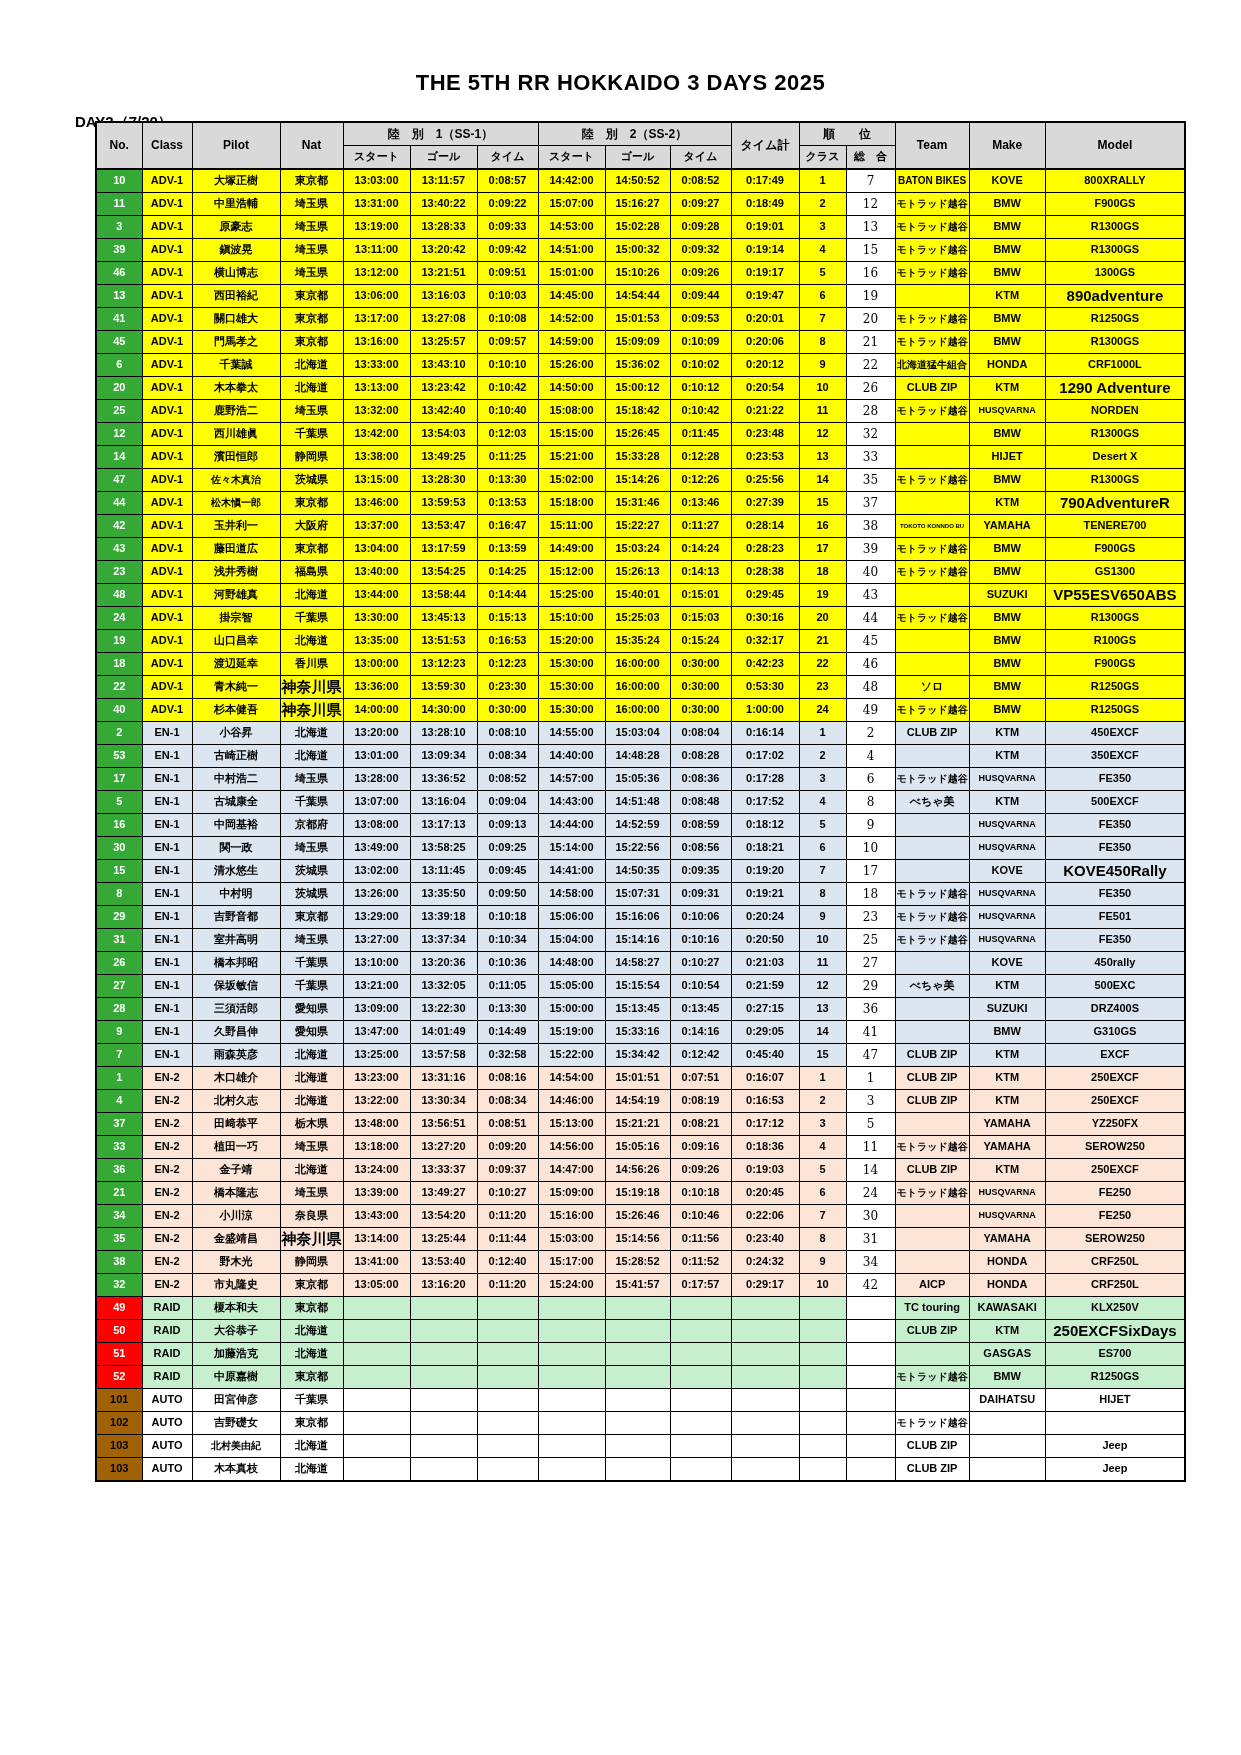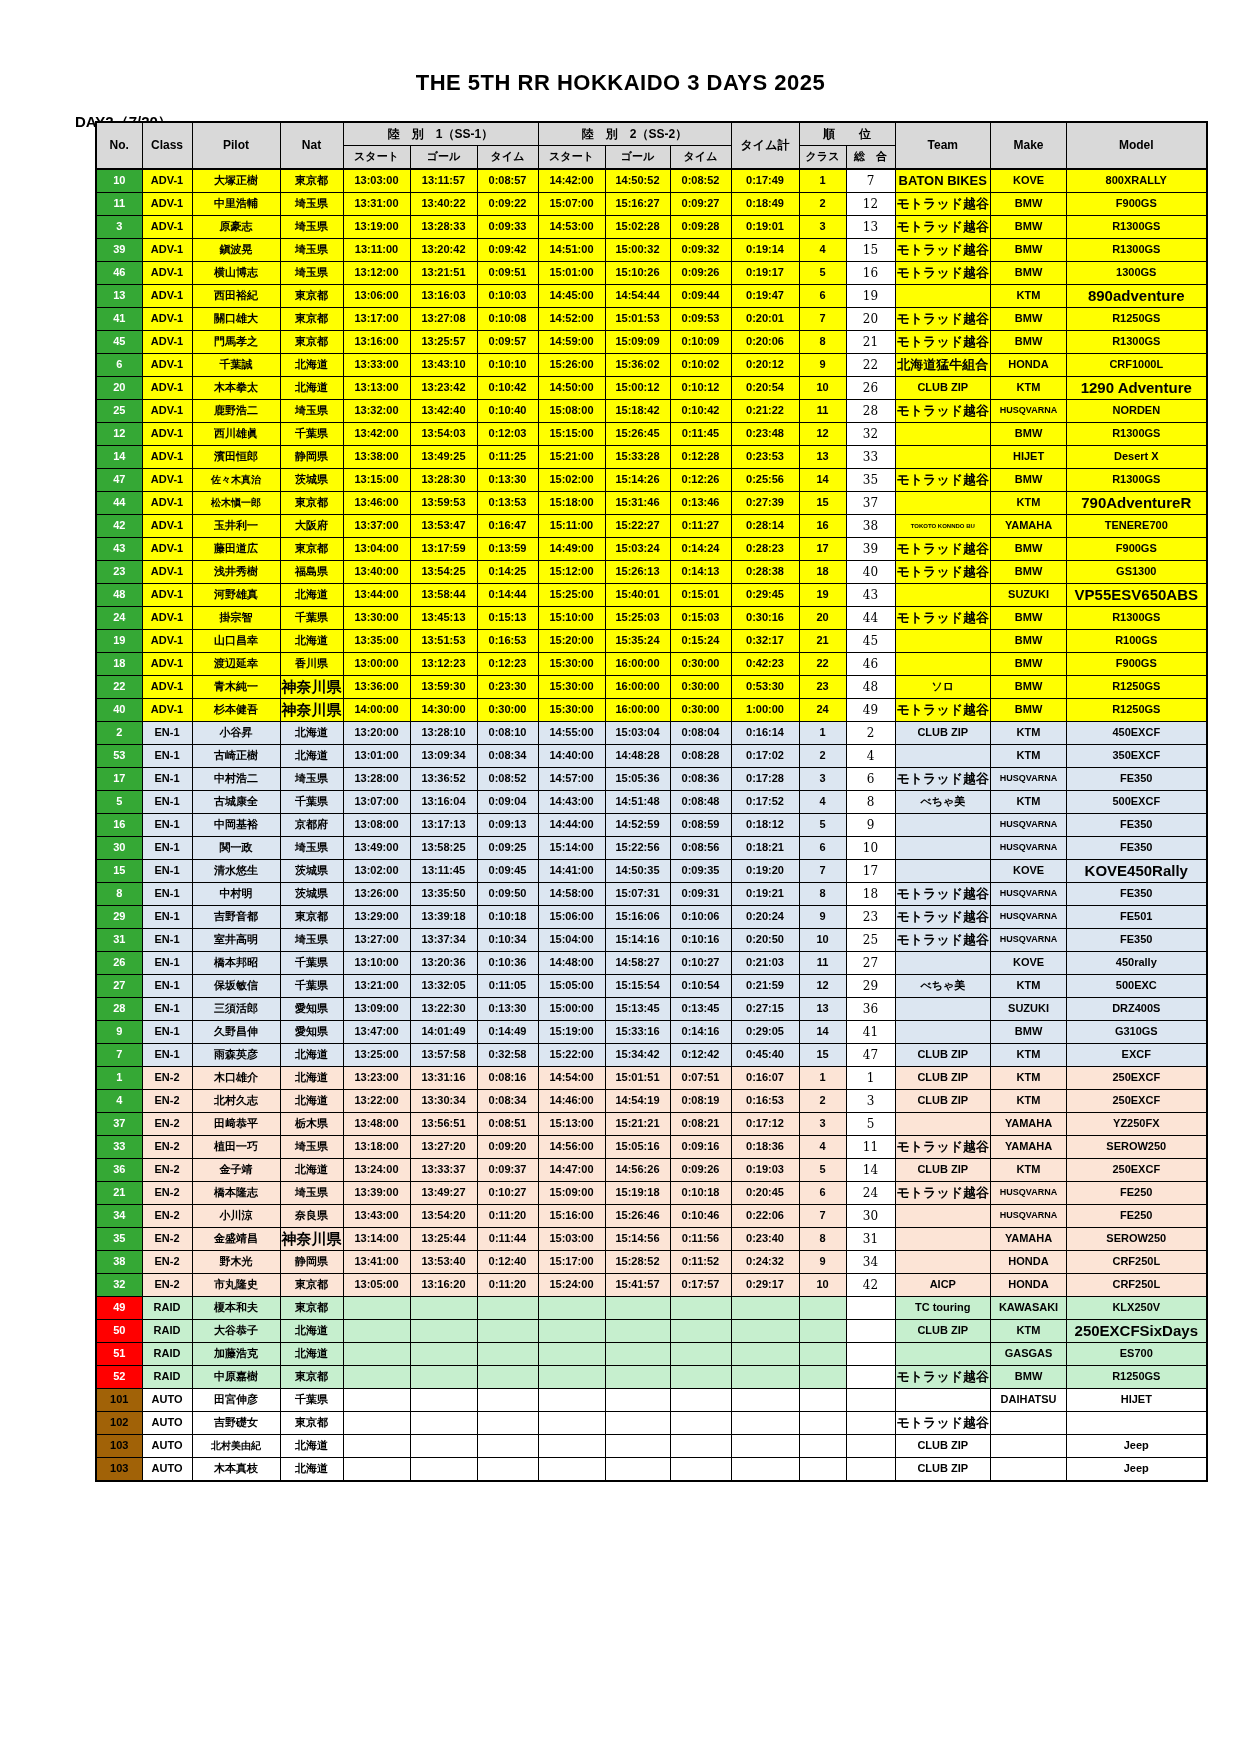--- a/index.html
+++ b/index.html
@@ -44,21 +44,21 @@
   tr.auto td.no{background:#a16207;color:#000;}
   
   table.results td.overall{
     background:#ffffff;
     font-family:"DejaVu Serif","Liberation Serif",serif;
     font-weight:normal;font-size:12px;
   }
   td.pilot{font-weight:normal;margin-left:12px;}
   td.nat{font-weight:normal;}
   td.team{font-weight:normal;font-size:11px;}
-  td.team.small{font-size:13px;}
+  td.team.small{font-size:10px;}
   td.team.tiny{font-size:6px;font-weight:bold;}
   td.nat.small{font-size:15px;}
   td.pilot.small{font-size:10px;}
   td.make.small{font-size:9px;}
   td.model.small{font-size:15px;}
 </style>
 </head>
 <body>
 
 <div class="page-title">THE 5TH RR HOKKAIDO 3 DAYS 2025</div>

